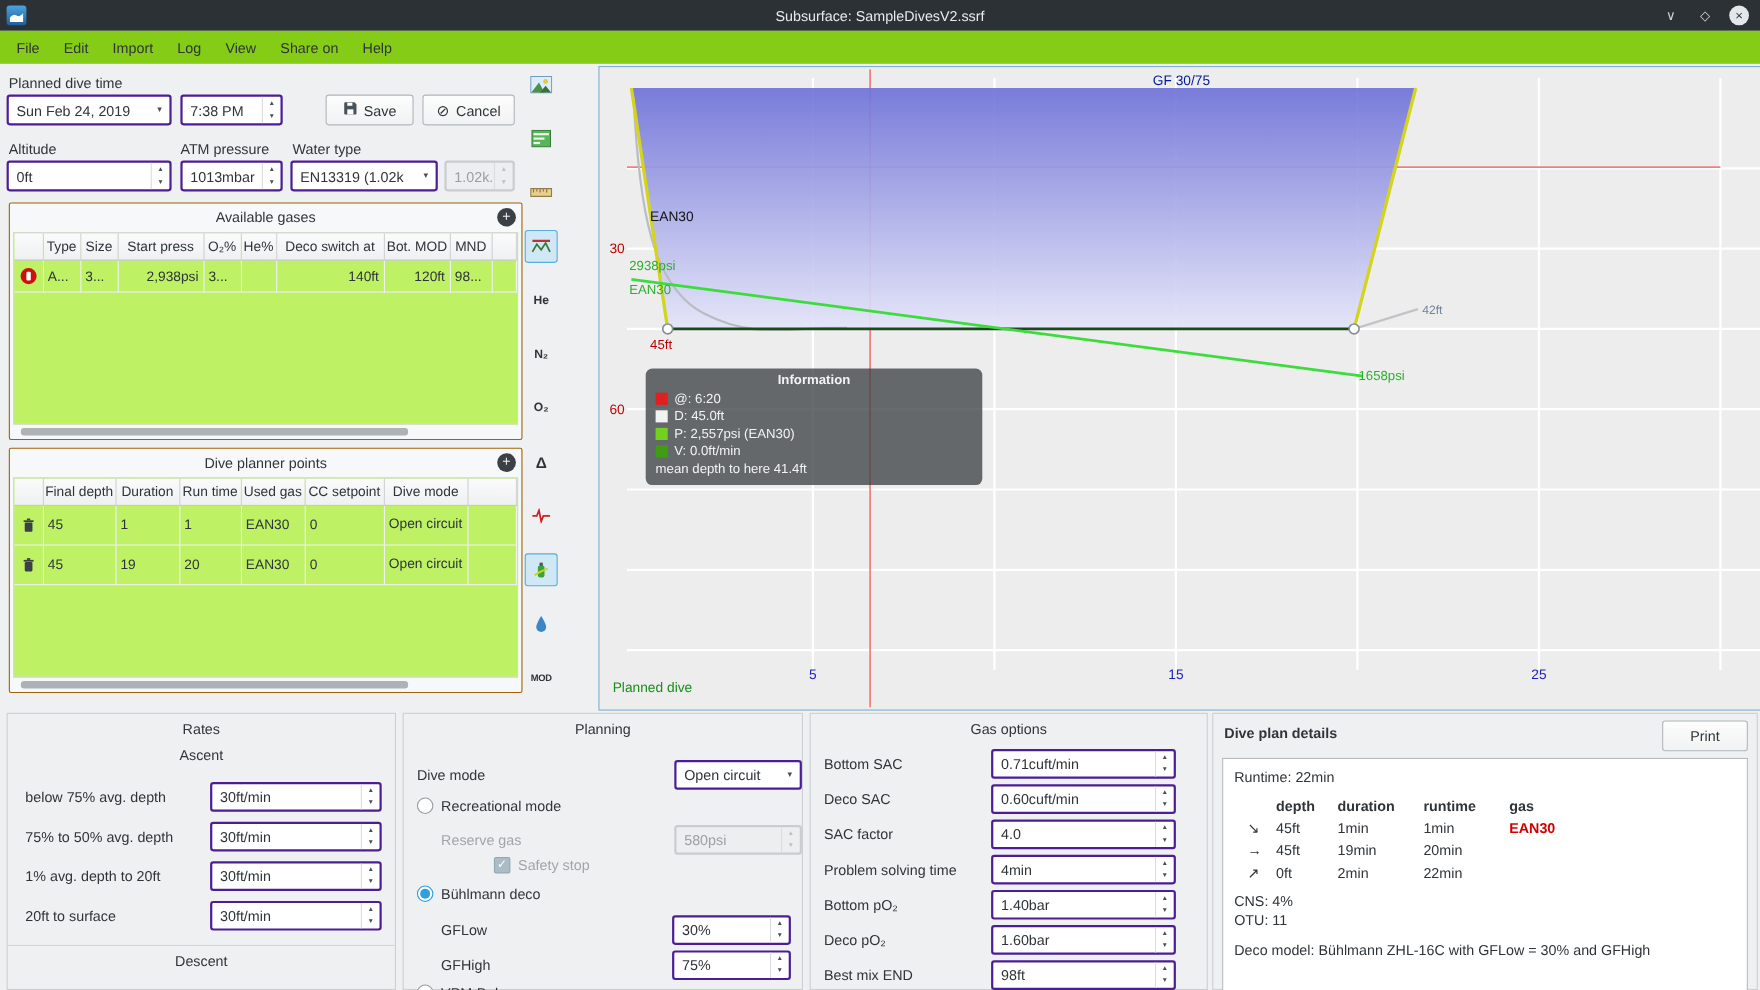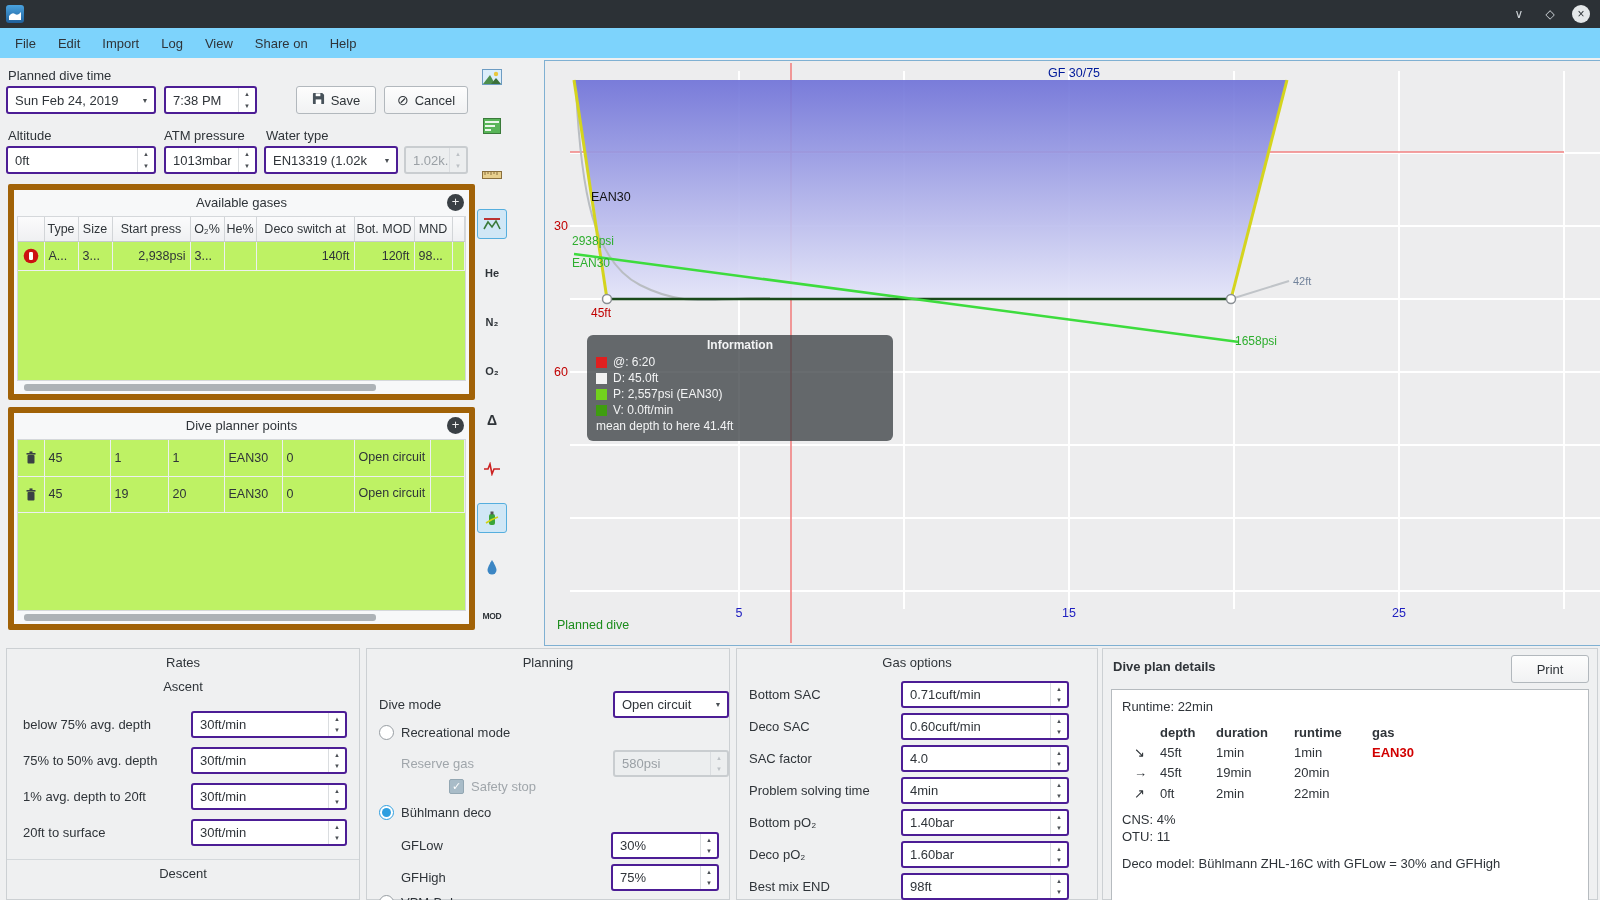--- a/index.html
+++ b/index.html
@@ -8,37 +8,37 @@
 
 
 .titlebar{position:absolute;left:0;top:0;width:1600px;height:28px;background:#2c3136;color:#e8eaec;display:flex;align-items:center}
 .app-icon{margin-left:6px;width:18px;height:18px;border-radius:3px;background:linear-gradient(#4aa3e0,#1f5f9a);display:flex;align-items:center;justify-content:center;color:#fff;font-size:11px;font-weight:bold}
 .tb-title{position:absolute;left:200px;right:200px;text-align:center;font-size:13px}
 .win-controls{position:absolute;right:10px;top:0;height:28px;display:flex;align-items:center;gap:13px}
 .wc{width:18px;height:18px;display:flex;align-items:center;justify-content:center;color:#cfd4d8;font-size:12px}
 .wc.close{background:#e4e7e9;color:#2c3136;border-radius:50%;font-size:12px}
 
 
-.menubar{position:absolute;left:0;top:28px;width:1600px;height:30px;background:#7dd3fc;display:flex;align-items:center;padding-left:4px}
+.menubar{position:absolute;left:0;top:28px;width:1600px;height:30px;background:#84cc16;display:flex;align-items:center;padding-left:4px}
 .menu-item{padding:5px 11px}
 
 
 .lbl{position:absolute;white-space:nowrap}
 .ctrl{position:absolute;background:#fff;border:2px solid #4c1d95;border-radius:3px;display:flex;align-items:stretch;height:28px;font-size:13px}
 .ctrl.disabled{background:#eceeef;color:#9aa0a5;border-color:#c9cdd0}
 .ctrl .val{flex:1;display:flex;align-items:center;padding:0 7px;overflow:hidden;white-space:nowrap}
 .arrow-sec{width:18px;display:flex;align-items:center;justify-content:center;color:#4a4f54;font-size:7px}
 .spin-sec{width:17px;display:flex;flex-direction:column;border-left:1px solid #dadde0}
 .spin-sec .sa{flex:1;display:flex;align-items:center;justify-content:center;font-size:6px;color:#4a4f54}
 .ctrl.disabled .arrow-sec,.ctrl.disabled .sa{color:#bcc1c5}
 .btn{position:absolute;height:28px;background:linear-gradient(#fdfdfd,#f1f2f3);border:1px solid #b2b8bd;border-radius:3px;display:flex;align-items:center;justify-content:center;gap:6px;font-size:13px}
 
 
 .left-panel{position:absolute;left:0;top:58px;width:478px;height:590px}
-.groupbox{position:absolute;border:6px solid #a16207;background:#f7f8f9;border-radius:2px}
+.groupbox{position:absolute;border:1px solid #a16207;background:#f7f8f9;border-radius:2px}
 .gb-title{height:25px;line-height:25px;text-align:center;position:relative}
 .gb-add{position:absolute;right:5px;top:4px;width:17px;height:17px;border-radius:50%;background:#3a4045;color:#f0f0f0;font-size:13px;line-height:15px;text-align:center}
 .gtable{position:absolute;left:3px;right:3px;top:26px;bottom:13px;background:#bef264;border:1px solid #d5d8db;overflow:hidden}
 table{border-collapse:collapse;table-layout:fixed;width:100%;font-size:12.5px}
 th{height:24px;background:linear-gradient(#fbfbfc,#eff0f2);border-right:1px solid #d2d5d8;border-bottom:1px solid #c6cacd;font-weight:normal;padding:0}
 th .thc{display:flex;justify-content:center;overflow:hidden;white-space:nowrap}
 td{height:29px;border-right:1px solid #edeff1;border-bottom:1px solid #edeff1;padding:0 4px;overflow:hidden;white-space:nowrap}
 td.num{text-align:right}
 td.wrap{white-space:normal;line-height:1.05}
 .icon-cell{text-align:center;padding:0}
@@ -79,20 +79,21 @@
 </style>
 </head>
 <body>
 
 <div class="titlebar">
   <div class="app-icon">
     <svg width="14" height="14" viewBox="0 0 14 14">
         <path d="M1 9 q3 -4 6 -2 q3 2 6 -2 v8 h-12 Z" fill="#fff"></path>
       </svg>
   </div>
+  <div class="tb-title">Subsurface: SampleDivesV2.ssrf</div>
   <div class="win-controls">
     <span class="wc">∨</span>
     <span class="wc">◇</span>
     <span class="wc close">×</span>
   </div>
 </div>
 
 <div class="menubar">
   <span class="menu-item">File</span>
   <span class="menu-item">Edit</span>
@@ -240,20 +241,42 @@
             <col style="width:26px">
             <col style="width:66px">
             <col style="width:58px">
             <col style="width:56px">
             <col style="width:58px">
             <col style="width:72px">
             <col style="width:76px">
             <col>
           </colgroup>
         <tbody>
+            <tr>
+          <th></th>
+          <th>
+                <span class="thc">Final depth</span>
+              </th>
+          <th>
+                <span class="thc">Duration</span>
+              </th>
+          <th>
+                <span class="thc">Run time</span>
+              </th>
+          <th>
+                <span class="thc">Used gas</span>
+              </th>
+          <th>
+                <span class="thc">CC setpoint</span>
+              </th>
+          <th>
+                <span class="thc">Dive mode</span>
+              </th>
+          <th></th>
+        </tr>
         <tr style="height:36px">
           <td class="icon-cell"><span><svg width="14" height="15" style="vertical-align:middle">
                     <rect x="3.5" y="5" width="7" height="8.5" rx="1" fill="#3a4045"></rect>
                     <rect x="2.5" y="3" width="9" height="1.6" fill="#3a4045"></rect>
                     <rect x="5.5" y="1.4" width="3" height="1.6" fill="#3a4045"></rect>
                   </svg></span></td>
           <td>45</td>
           <td>1</td>
           <td>1</td>
           <td>EAN30</td>

